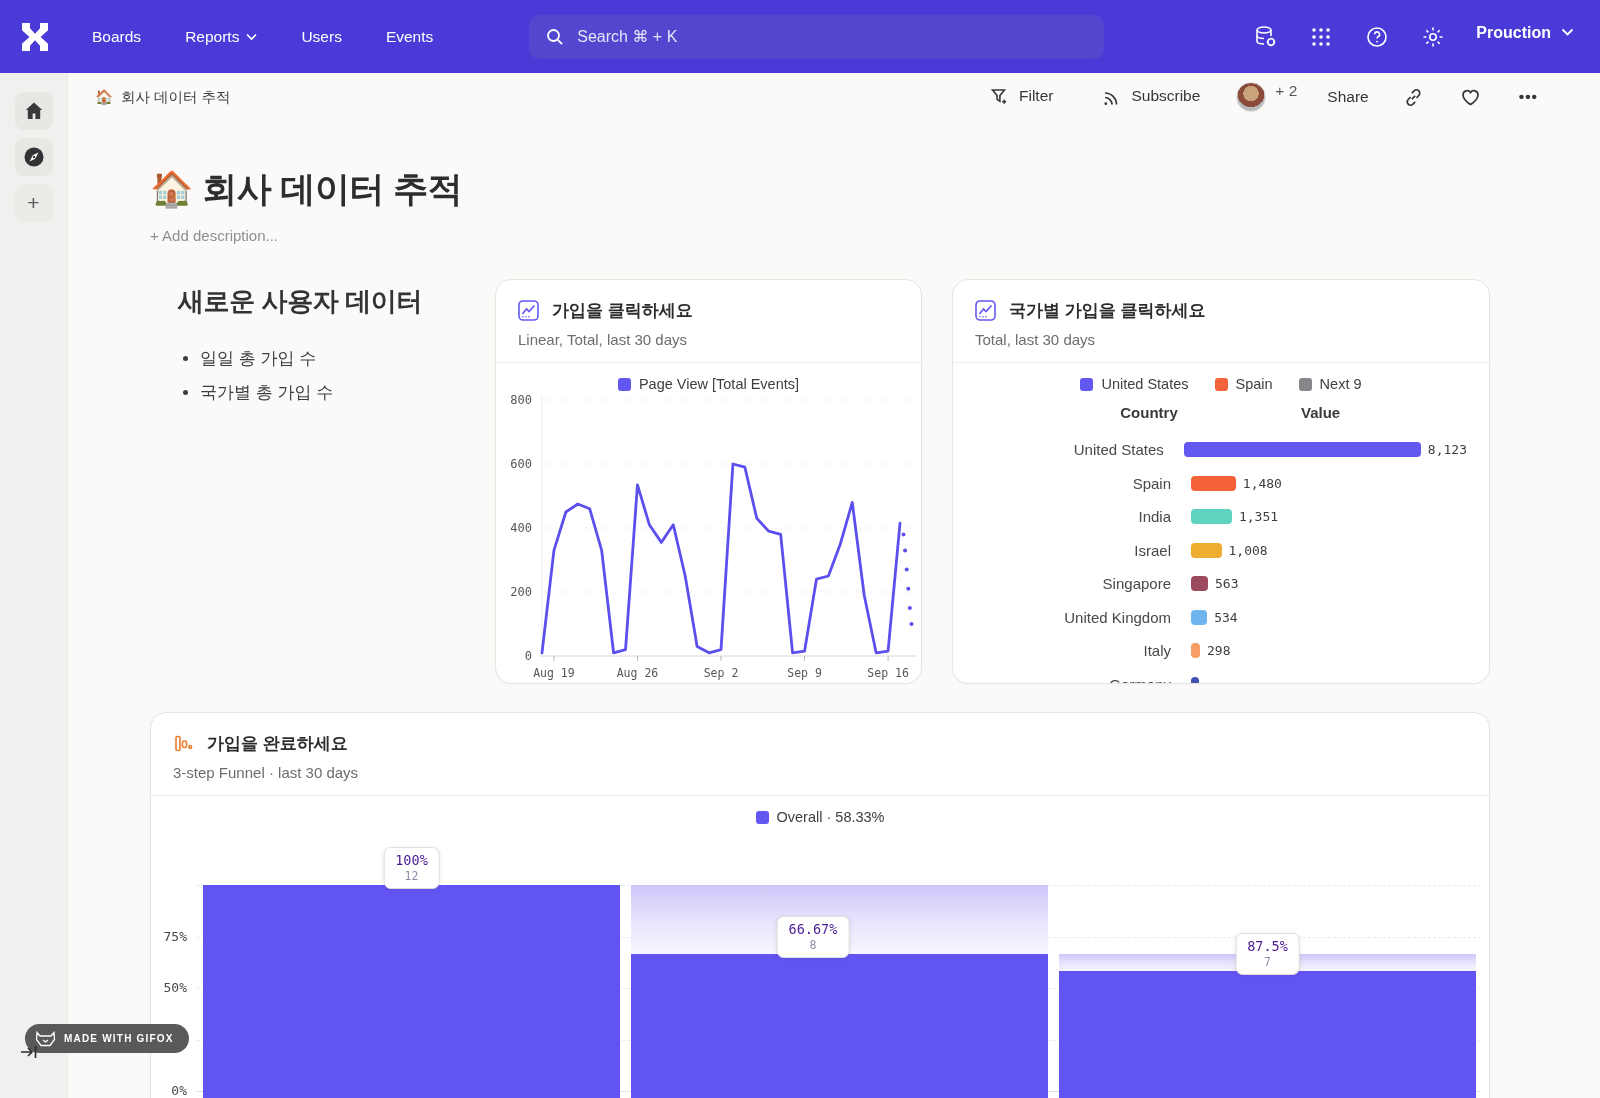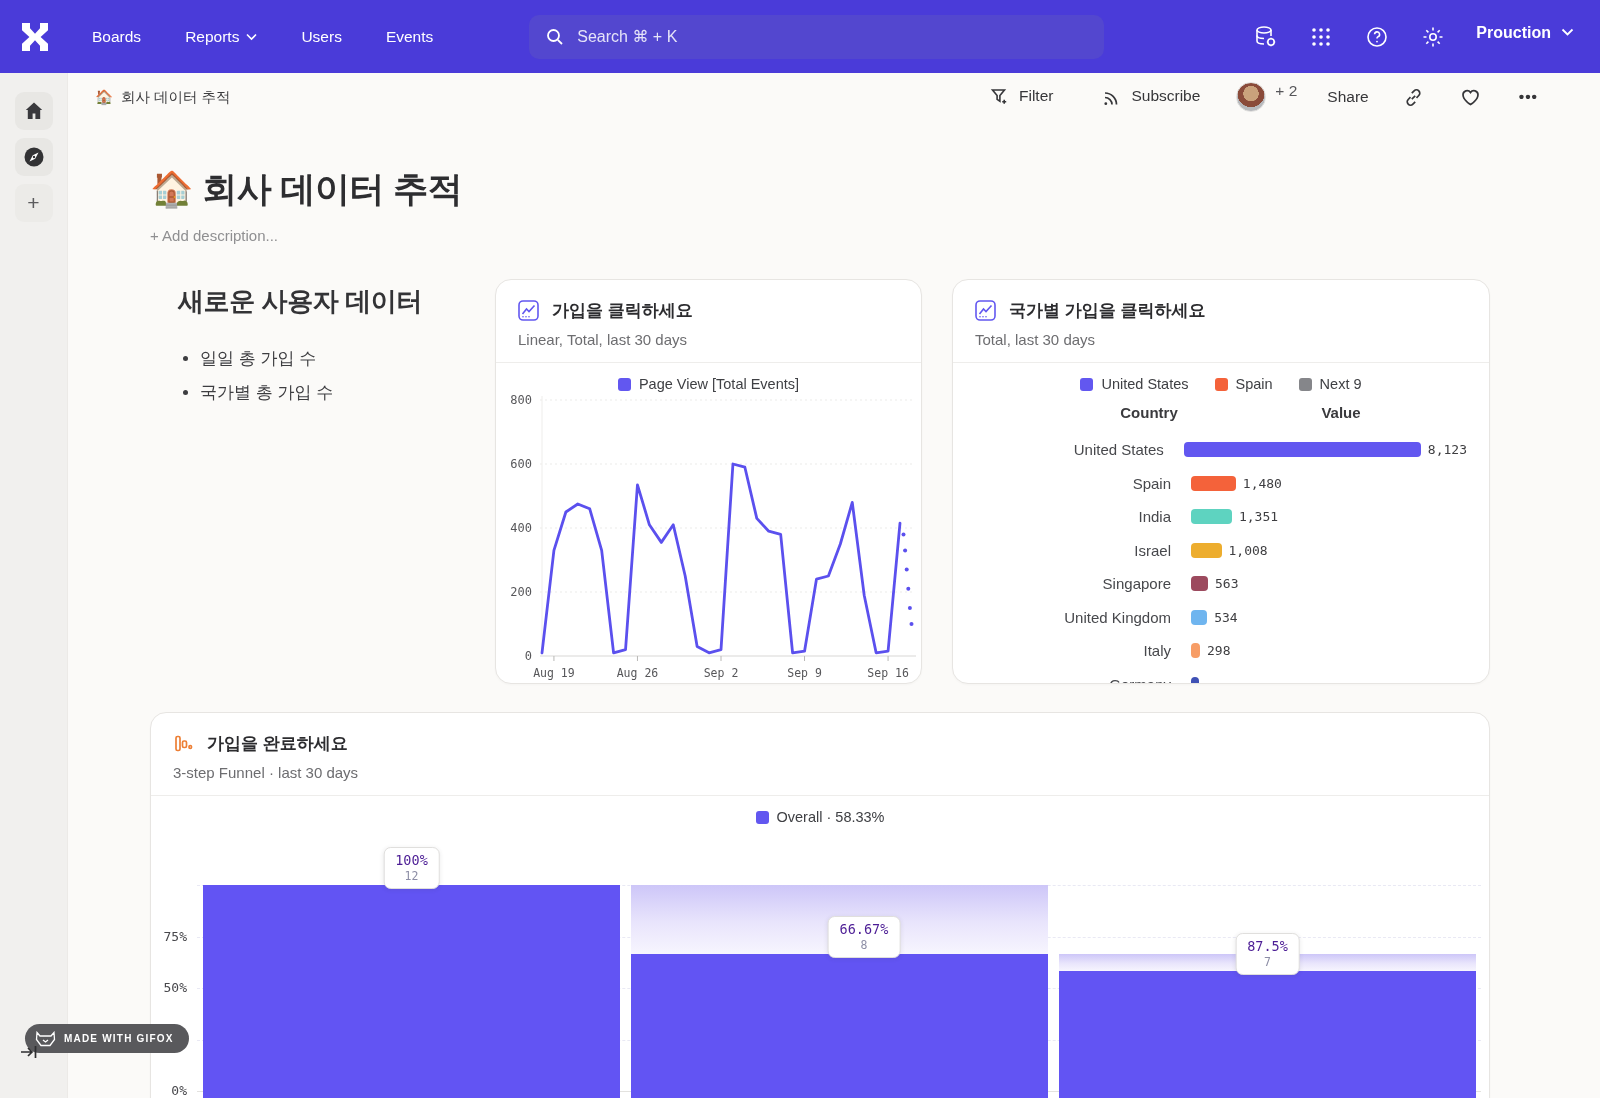--- a/index.html
+++ b/index.html
@@ -51,21 +51,21 @@
   .legend-item { display:flex; align-items:center; gap:8px; font-size:14.5px; color:#3f4044; cursor:pointer; }
   .legend-swatch { width:13px; height:13px; border-radius:3px; }
 
   #card-line { left:427px; top:213px; width:427px; height:405px; }
   #card-countries { left:884px; top:213px; width:538px; height:405px; }
   #card-funnel { left:82px; top:646px; width:1340px; height:452px; }
 
   
   .col-heads { position:relative; height:22px; margin-top:12px; font-size:15px; font-weight:700; color:#3a3a3d; }
   .col-heads .h1 { position:absolute; left:119px; width:110px; text-align:center; }
-  .col-heads .h2 { position:absolute; left:326px; width:80px; text-align:center; }
+  .col-heads .h2 { position:absolute; left:326px; width:80px; text-align:left; }
   .c-row { display:flex; align-items:center; height:33.5px; cursor:pointer; }
   .c-label { width:196px; text-align:right; padding-right:0; font-size:15px; color:#47484c; }
   .c-bar { margin-left:20px; height:15px; border-radius:4px; }
   .c-val { margin-left:7px; font-size:13px; color:#3e3e41; }
 
   
   .tick-txt { font-family:"DejaVu Sans Mono","Liberation Mono",monospace; font-size:12px; fill:#57575a; }
   .xtick-txt { font-family:"DejaVu Sans Mono","Liberation Mono",monospace; font-size:11.5px; fill:#57575a; }
 
   
@@ -407,21 +407,21 @@
           <div class="f-ylab mono" style="top: 147px;">50%</div>
           <div class="f-ylab mono" style="top: 198.5px;">25%</div>
           <div class="f-ylab mono" style="top: 250px;">0%</div>
           <div class="f-bar" style="left: 52px; width: 417px; top: 52px; height: 236px; background: rgb(98, 84, 243);"></div>
           <div class="f-badge" style="left: 260.5px; top: 14px;">
             <div class="p mono">100%</div>
             <div class="c mono">12</div>
           </div>
           <div class="f-cap" style="left: 480px; width: 417px; top: 52px; height: 68.6598px;"></div>
           <div class="f-bar" style="left: 480px; width: 417px; top: 120.66px; height: 167.34px; background: rgb(98, 84, 243);"></div>
-          <div class="f-badge" style="left: 713px; top: 82.6598px;">
+          <div class="f-badge" style="left: 662px; top: 82.6598px;">
             <div class="p mono">66.67%</div>
             <div class="c mono">8</div>
           </div>
           <div class="f-cap" style="left: 908px; width: 417px; top: 120.66px; height: 17.1804px;"></div>
           <div class="f-bar" style="left: 908px; width: 417px; top: 137.84px; height: 150.16px; background: rgb(98, 84, 243);"></div>
           <div class="f-badge" style="left: 1116.5px; top: 99.8402px;">
             <div class="p mono">87.5%</div>
             <div class="c mono">7</div>
           </div>
         </div>

